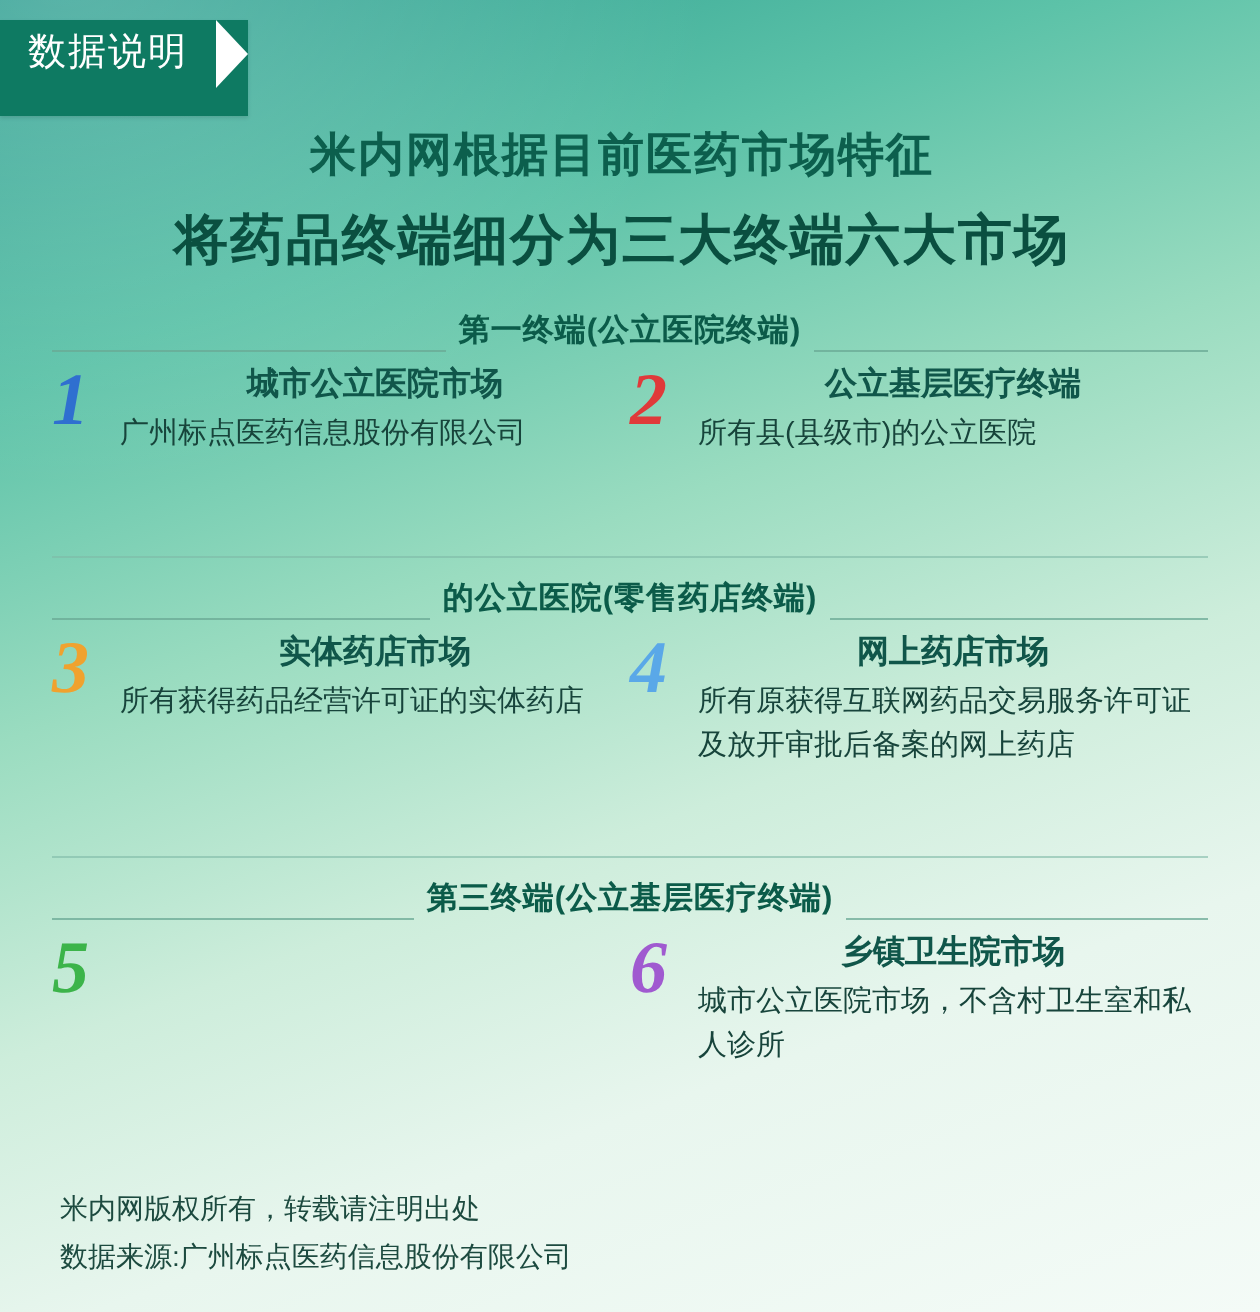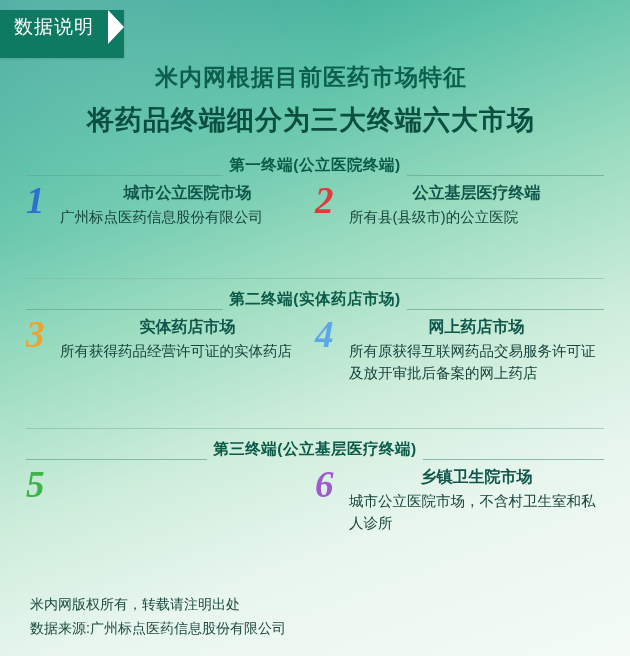--- a/index.html
+++ b/index.html
@@ -213,21 +213,21 @@
         </div>
       </div>
     </div>
   </div>
 
   <div class="divider" style="top:278px;"></div>
 
   <div class="section" style="top:286px;">
     <div class="sec-head">
       <span class="rule"></span>
-      <span class="sec-label">第二终端(实体药店市场)</span>
+      <span class="sec-label">的公立医院(零售药店终端)</span>
       <span class="rule"></span>
     </div>
     <div class="items">
       <div class="item">
         <div class="num c-orange">3</div>
         <div class="body">
           <div class="name name-orange">实体药店市场</div>
           <div class="desc">所有获得药品经营许可证的实体药店</div>
         </div>
       </div>

